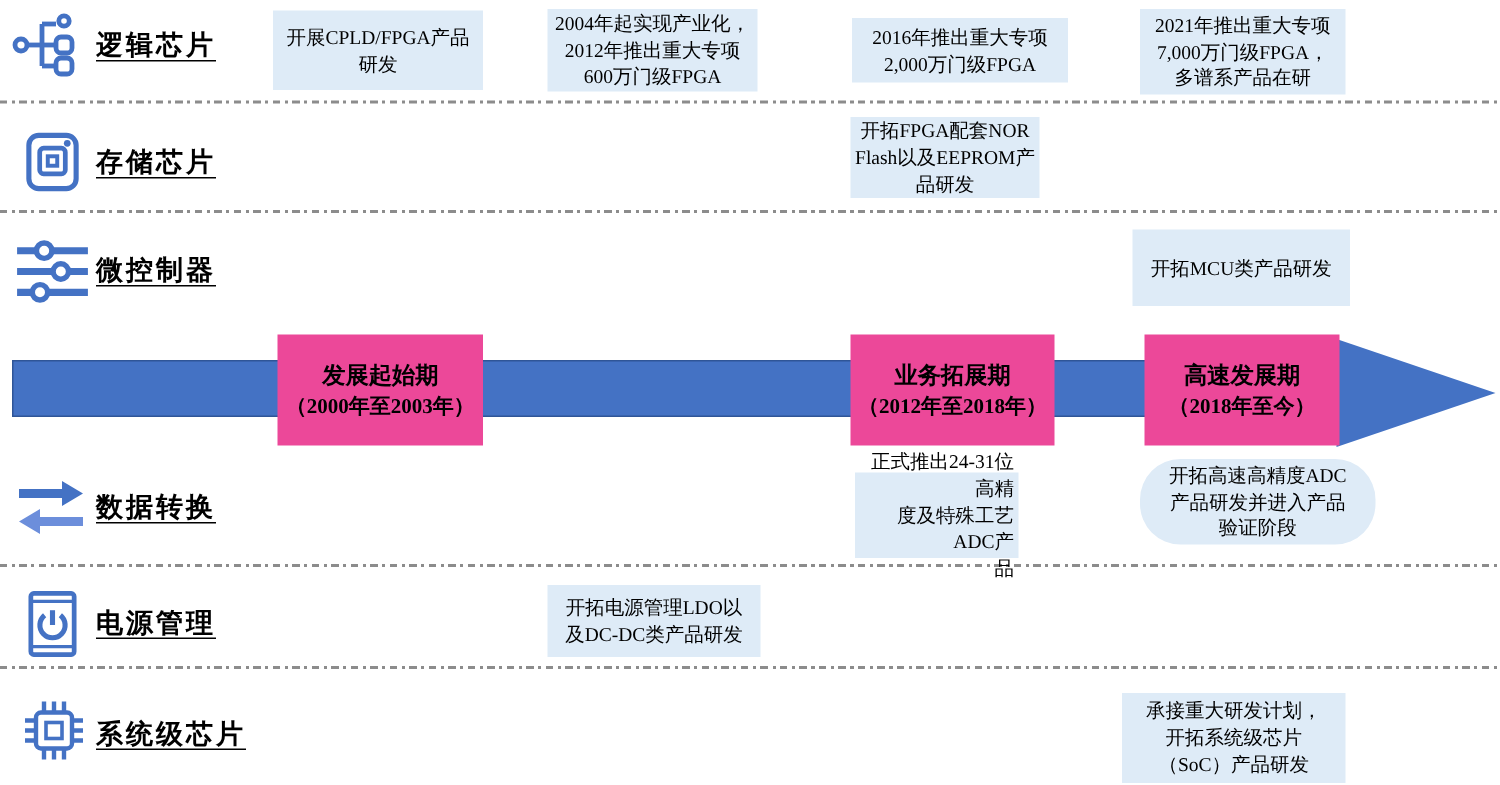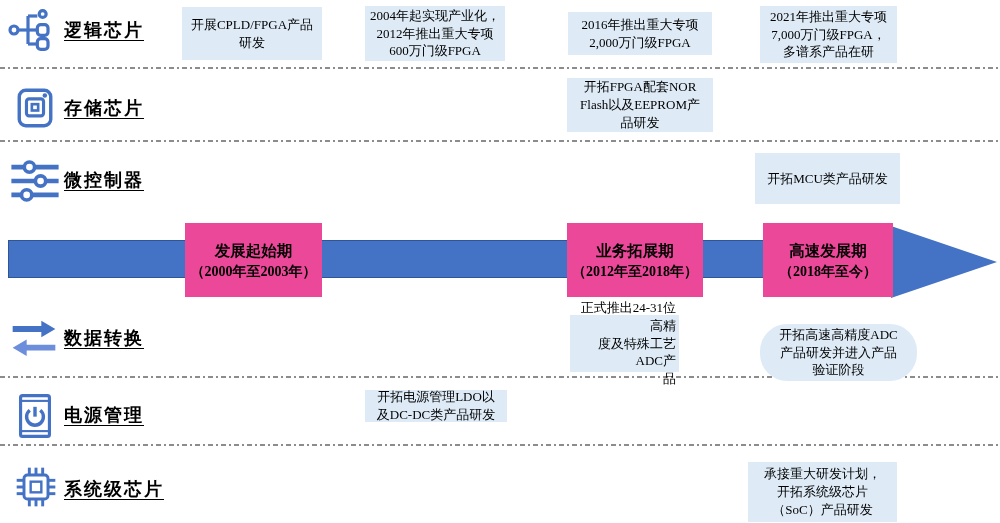--- a/index.html
+++ b/index.html
@@ -171,30 +171,30 @@
   <div class="box" style="left:182px; top:7px;   width:140px; height:53px;">开展CPLD/FPGA产品
 研发</div>
   <div class="box" style="left:365px; top:6px;   width:140px; height:55px;">2004年起实现产业化，
 2012年推出重大专项
 600万门级FPGA</div>
   <div class="box" style="left:568px; top:12px;  width:144px; height:43px;">2016年推出重大专项
 2,000万门级FPGA</div>
   <div class="box" style="left:760px; top:6px;   width:137px; height:57px;">2021年推出重大专项
 7,000万门级FPGA，
 多谱系产品在研</div>
-  <div class="box" style="left:567px; top:78px;  width:146px; height:54px;">开拓FPGA配套NOR
+  <div class="box" style="left:567px; top:78px;  width:126px; height:54px;">开拓FPGA配套NOR
 Flash以及EEPROM产
 品研发</div>
   <div class="box" style="left:755px; top:153px; width:145px; height:51px;">开拓MCU类产品研发</div>
   <div class="box" style="left:570px; top:315px; width:109px; height:57px;text-align:right;">正式推出24-31位高精
 度及特殊工艺ADC产
 品</div>
-  <div class="box" style="left:760px; top:324px; width:157px; height:57px;border-radius:27px;">开拓高速高精度ADC
+  <div class="box" style="left:760px; top:306px; width:157px; height:57px;border-radius:27px;">开拓高速高精度ADC
 产品研发并进入产品
 验证阶段</div>
-  <div class="box" style="left:365px; top:390px; width:142px; height:32px;">开拓电源管理LDO以
+  <div class="box" style="left:365px; top:390px; width:142px; height:48px;">开拓电源管理LDO以
 及DC-DC类产品研发</div>
   <div class="box" style="left:748px; top:462px; width:149px; height:60px;">承接重大研发计划，
 开拓系统级芯片
 （SoC）产品研发</div>
 
 
 </div>
 
 </body></html>

